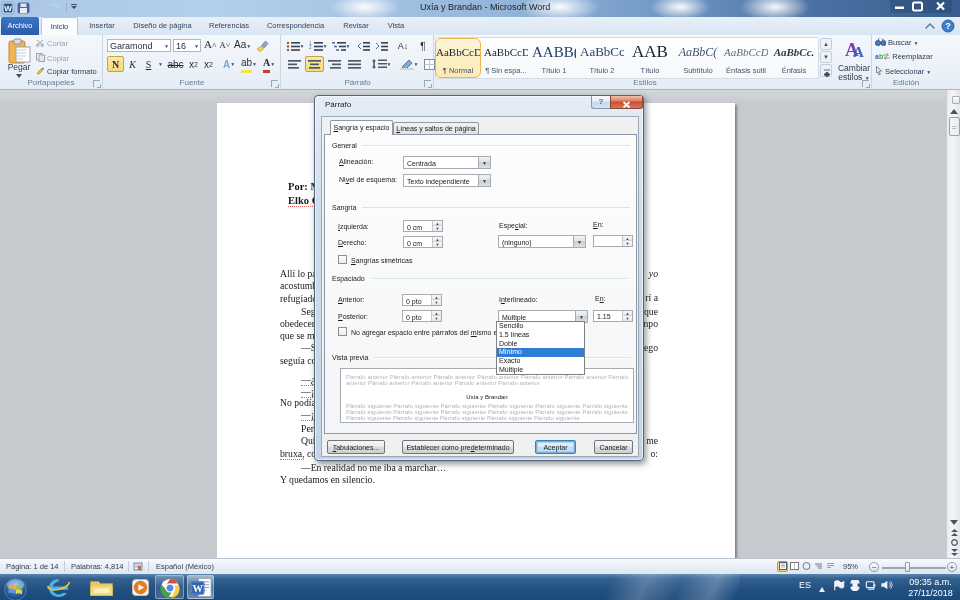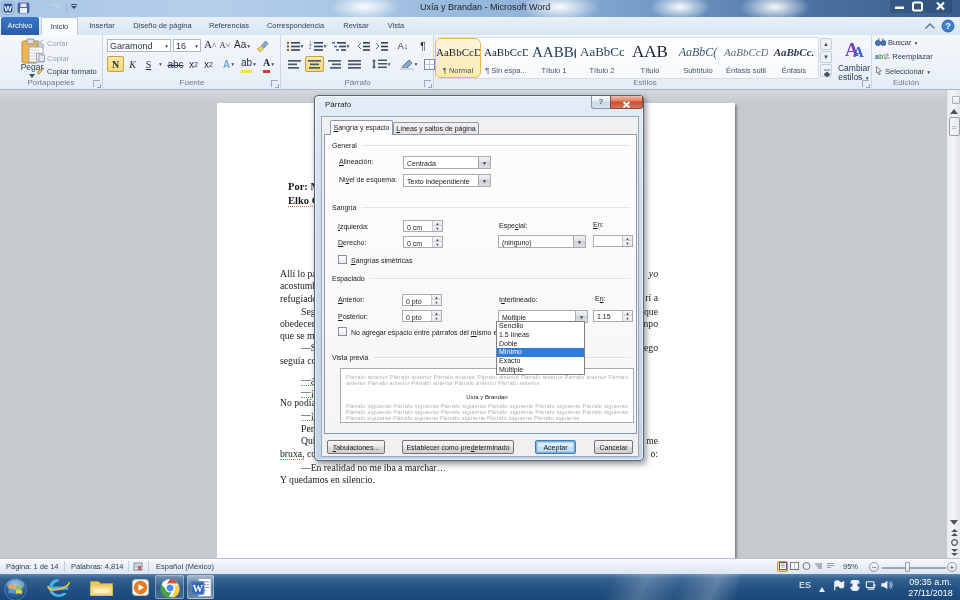--- a/index.html
+++ b/index.html
@@ -170,21 +170,21 @@
     <div class="rtab" style="left:380px;width:32px;">Vista</div>
     <svg width="40" height="18" style="position:absolute;right:2px;top:0">
       <path d="M8 11 l4 -4 l4 4" stroke="#5b7a9e" stroke-width="1.5" fill="none" stroke-linecap="round"></path>
       <circle cx="30" cy="9" r="6" fill="#3f7fcc" stroke="#2a5f9e"></circle>
       <text x="30" y="12" text-anchor="middle" font-size="9" font-weight="bold" fill="#fff">?</text>
     </svg>
   </div>
   <div id="ribbon">
 
     <div class="rgroup" id="g-porta" style="left:0;width:103px;">
-      <div style="position:absolute;left:17px;top:2px;width:30px;height:46px;border-radius:2px;">
+      <div style="position:absolute;left:4px;top:2px;width:30px;height:46px;border-radius:2px;">
         <svg width="28" height="30" style="position:absolute;left:2px;top:1px">
           <rect x="3" y="3" width="16" height="22" rx="2" fill="#f0b450" stroke="#c08a28"></rect>
           <rect x="8" y="1" width="7" height="5" rx="1" fill="#d8dde6" stroke="#8a93a2"></rect>
           <rect x="10" y="9" width="14" height="15" fill="#fdfdfd" stroke="#9aa4b2"></rect>
           <path d="M11 12 h9 M11 15 h9 M11 18 h9 M11 21 h6" stroke="#c8cfd9" stroke-width="1"></path>
         </svg>
         <div style="position:absolute;left:0;width:30px;top:25px;text-align:center;font-size:8.5px;color:#2b3b52;">Pegar</div>
         <div style="position:absolute;left:12px;top:37px;width:0;height:0;border:3px solid transparent;border-top:4px solid #3c4f66;"></div>
       </div>
       <div style="position:absolute;left:36px;top:4px;font-size:7.5px;color:#9aa6b5;white-space:nowrap;"><svg width="9" height="8" style="vertical-align:-1px">

